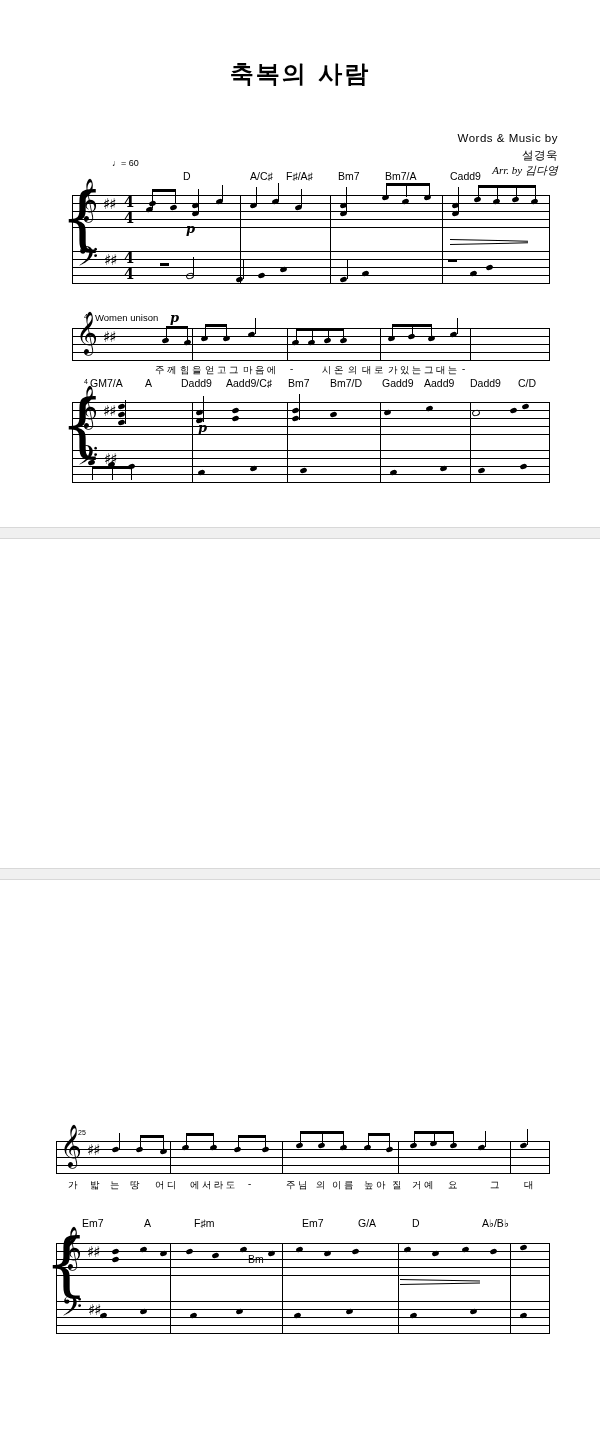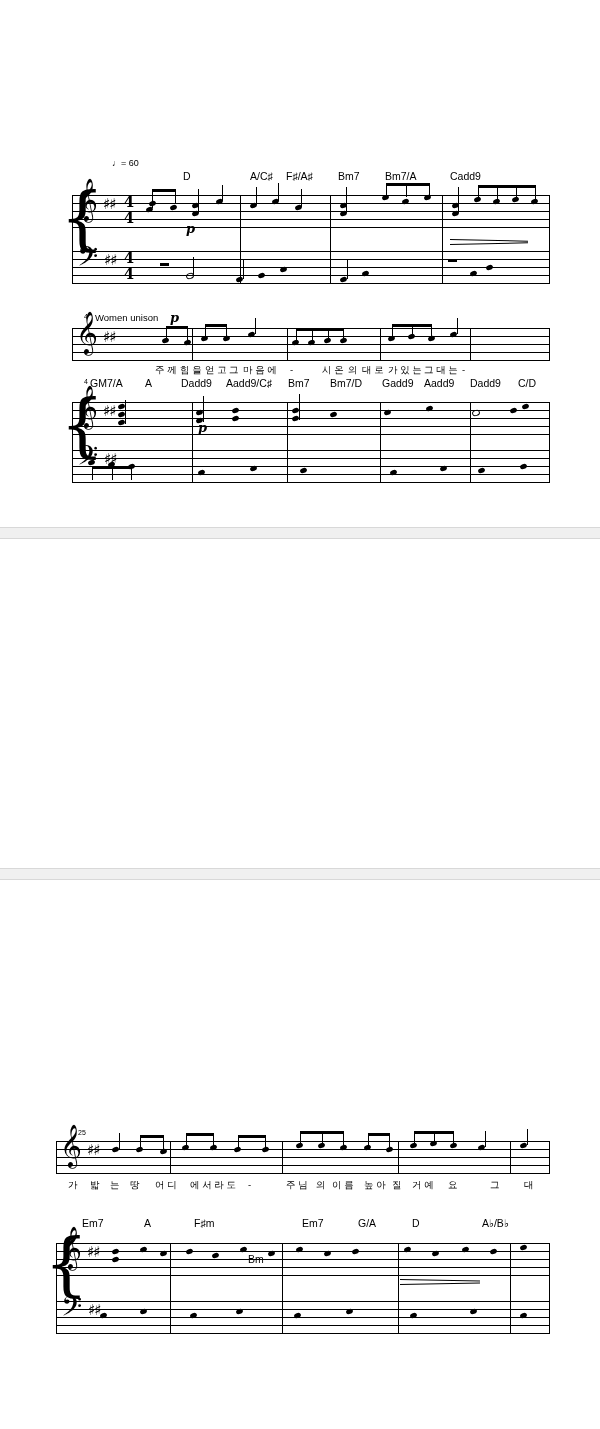--- a/index.html
+++ b/index.html
@@ -118,21 +118,21 @@
   }
   .chord {
     position: absolute;
     font-family: "Liberation Sans", sans-serif;
     font-size: 10.5px;
     color: #000;
     white-space: nowrap;
   }
   .lyric {
     position: absolute;
-    font-family: Liberation Sans, sans-serif;
+    font-family: Liberation Serif, serif;
     font-size: 9.5px;
     color: #000;
     white-space: nowrap;
     text-align: right;
   }
   .measnum {
     position: absolute;
     font-family: "Liberation Sans", sans-serif;
     font-size: 7px;
     color: #000;
@@ -215,21 +215,27 @@
   .hairpin .a { top: 0; transform-origin: left center; }
   .hairpin .b { bottom: 0; transform-origin: left center; }
 </style>
 </head>
 <body>
 
 <div class="page">
 
   <div class="sheet-section" style="height:527px;">
 
-
+    <div class="title">축복의 사람</div>
+
+    <div class="credits">
+      <div class="c1">Words &amp; Music by</div>
+      <div class="c2">설경욱</div>
+      <div class="c3">Arr. by 김다영</div>
+    </div>
 
     <div class="system" style="position:absolute; left:0; top:155px; width:600px; height:140px;">
 
       <div class="tempo" style="left:112px; top:3px;">
         <span>♩</span><span>= 60</span>
       </div>
 
       <div class="chord" style="left:183px; top:15px;">D</div>
       <div class="chord" style="left:250px; top:15px;">A/C♯</div>
       <div class="chord" style="left:286px; top:15px;">F♯/A♯</div>

